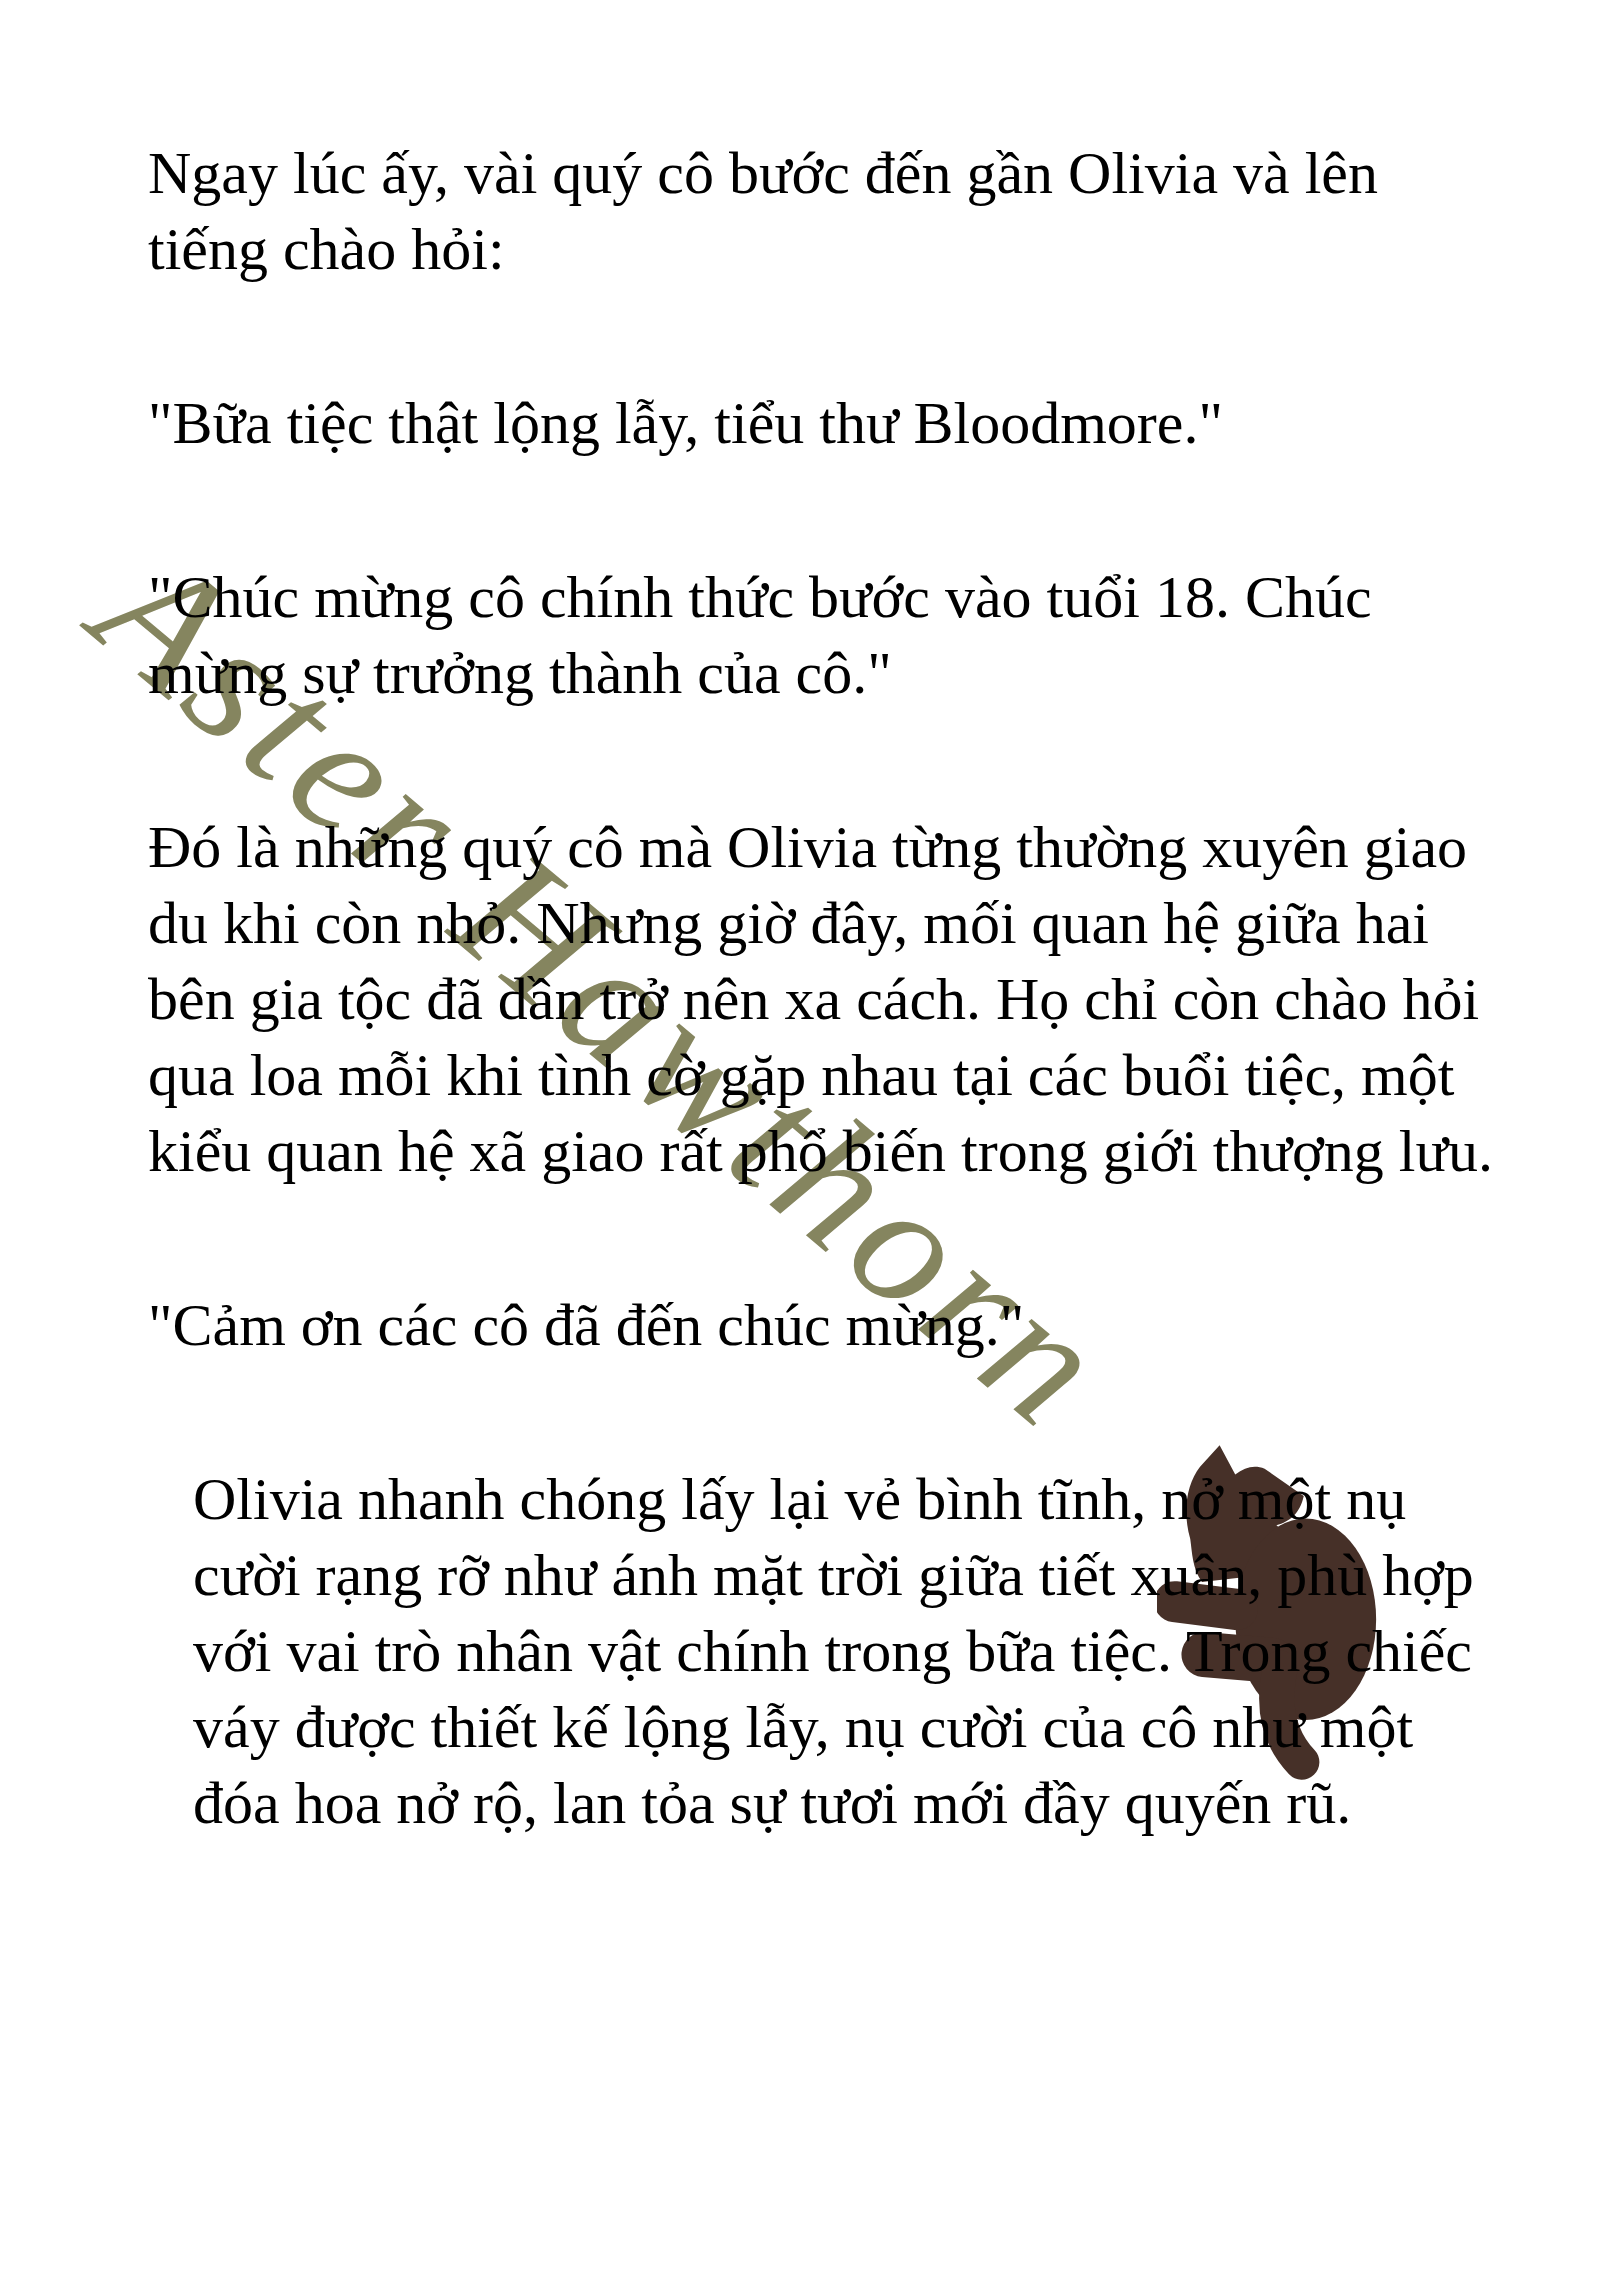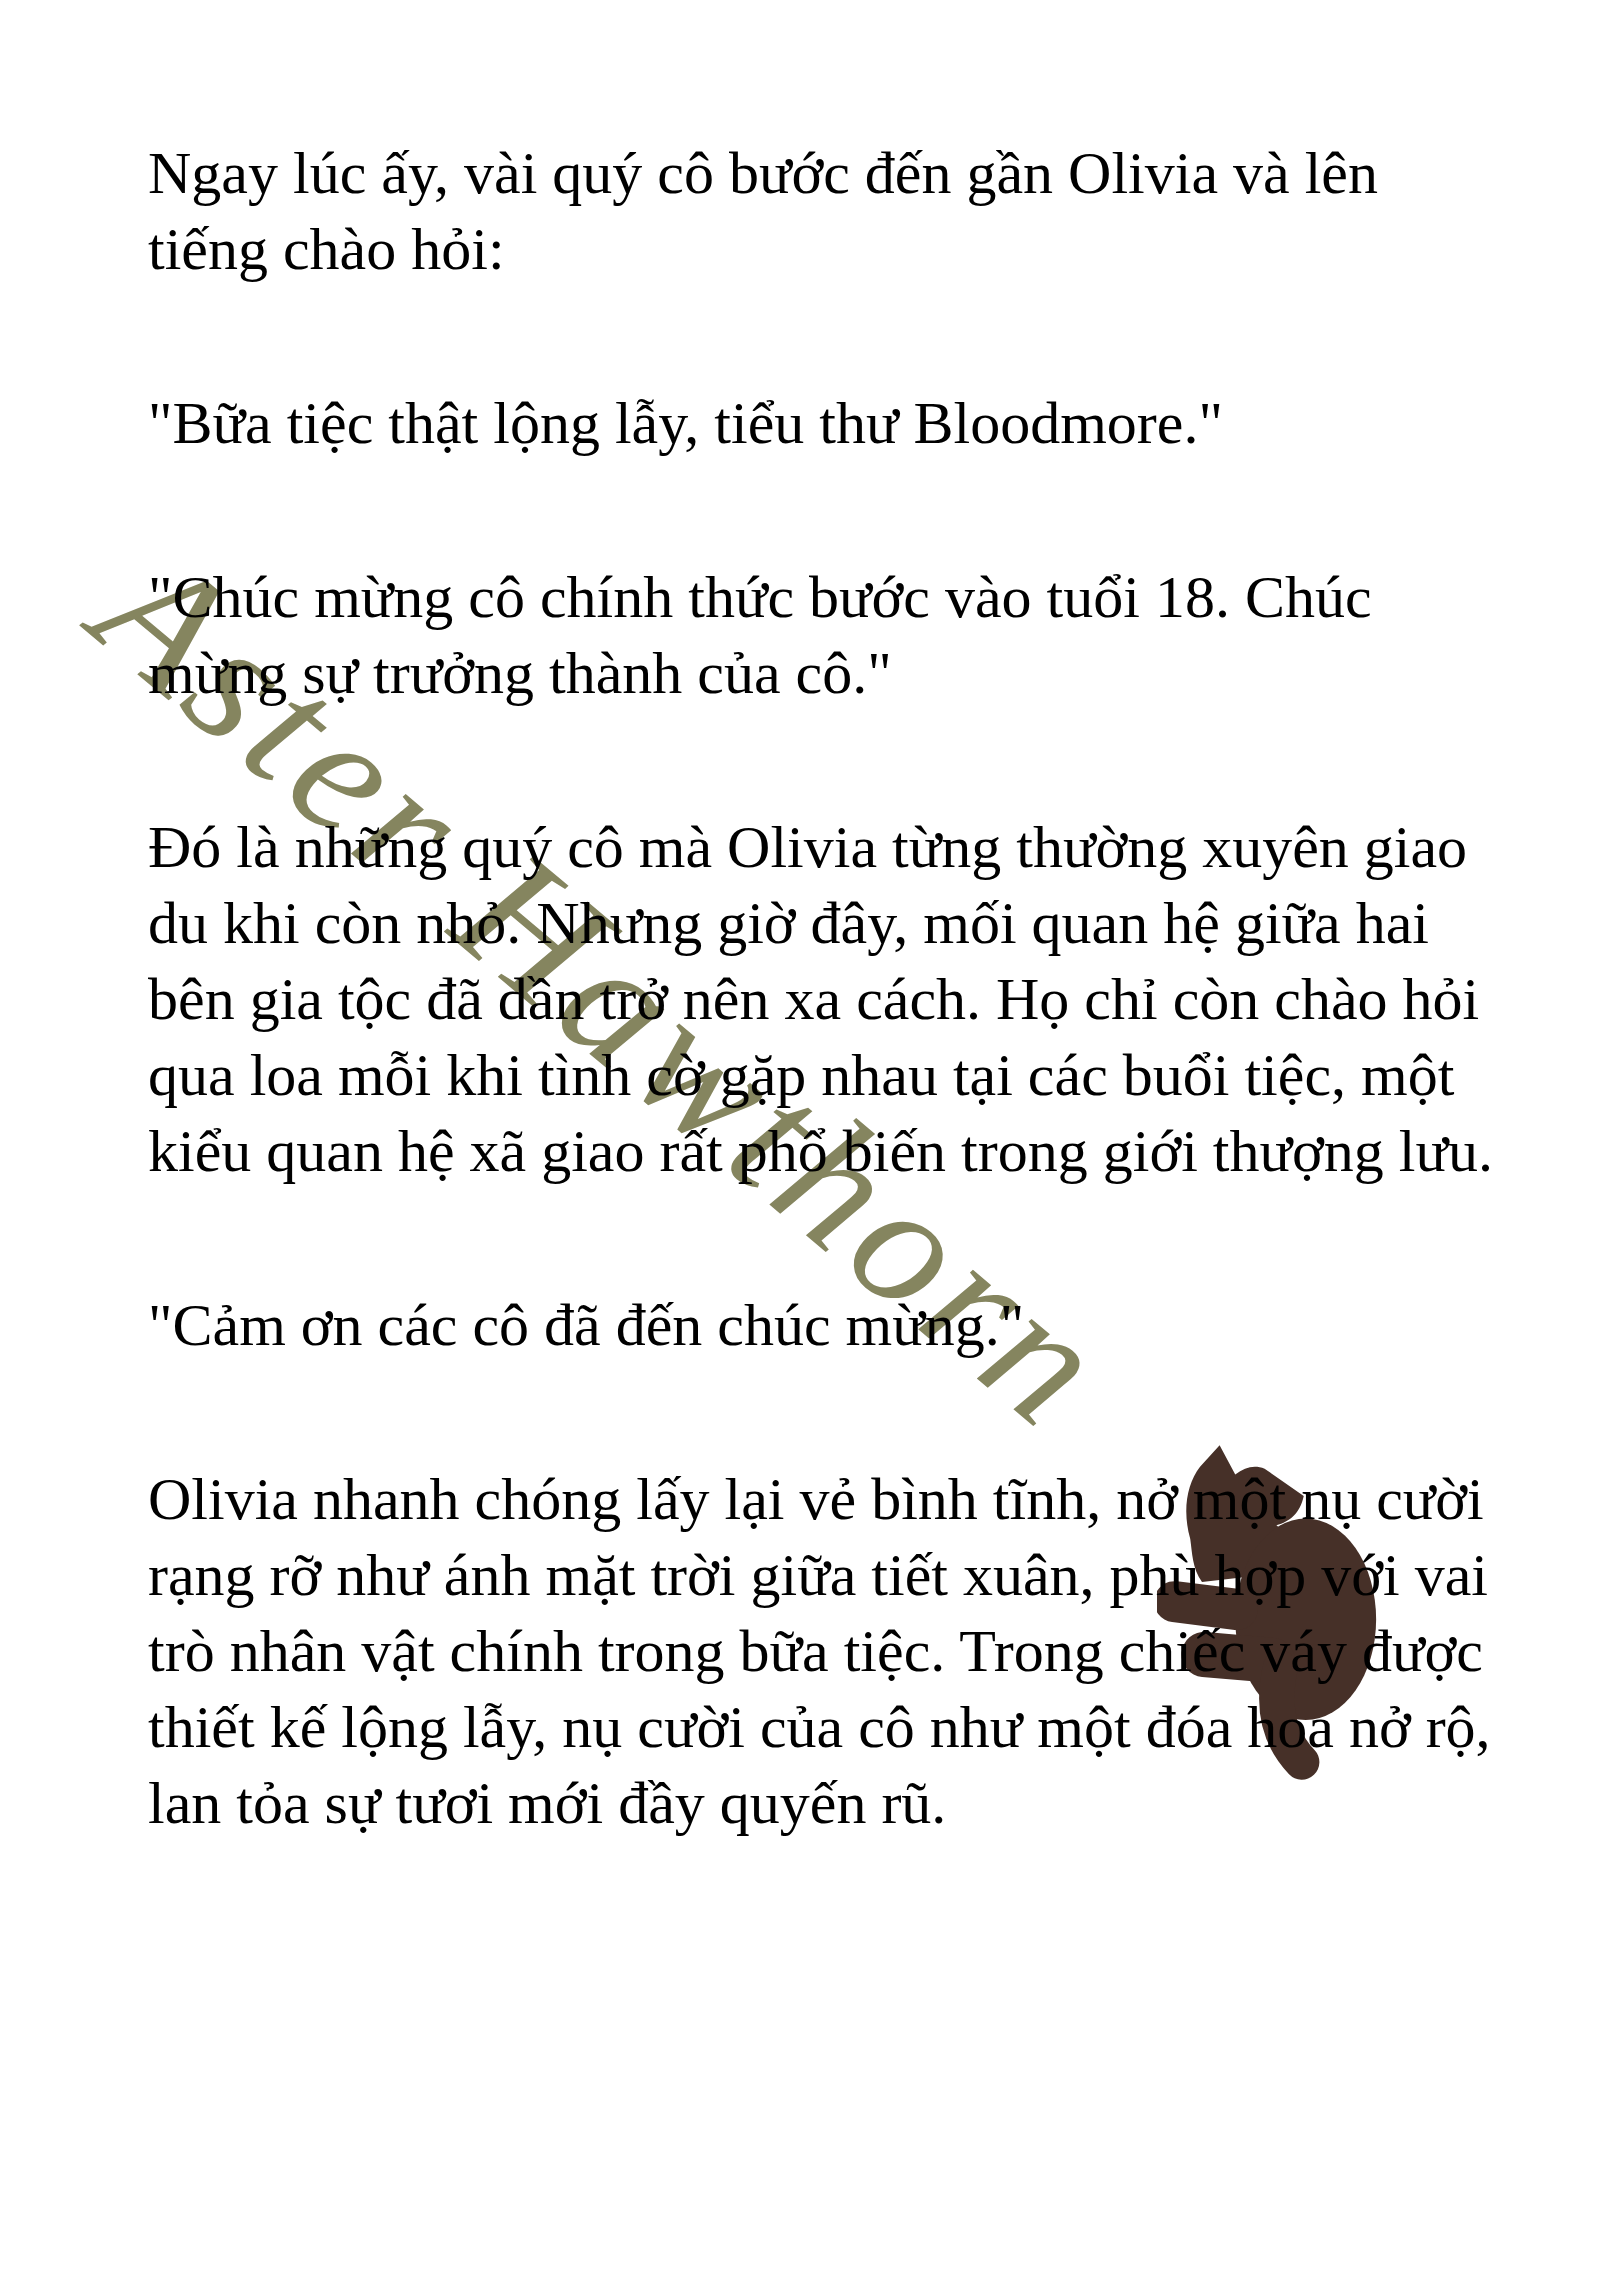--- a/index.html
+++ b/index.html
@@ -48,21 +48,21 @@
     left: 148px;
     top: 135px;
     width: 1364px;
     font-size: 60px;
     line-height: 76px;
     color: var(--text-color, #000000);
     text-align: left;
     z-index: 3;
   }
   .content p { margin: 0 0 98px 0; }
-  .content p:last-child { margin-bottom: 0; }
+  .content p:last-child { margin-bottom: 0; margin-left: 45px; }
 </style>
 </head>
 <body>
 
 <div class="page">
 
   <div class="watermark">Aster Hawthorn</div>
 
   <div class="cat">
     <svg viewBox="0 0 230 360" xmlns="http://www.w3.org/2000/svg" aria-hidden="true">

